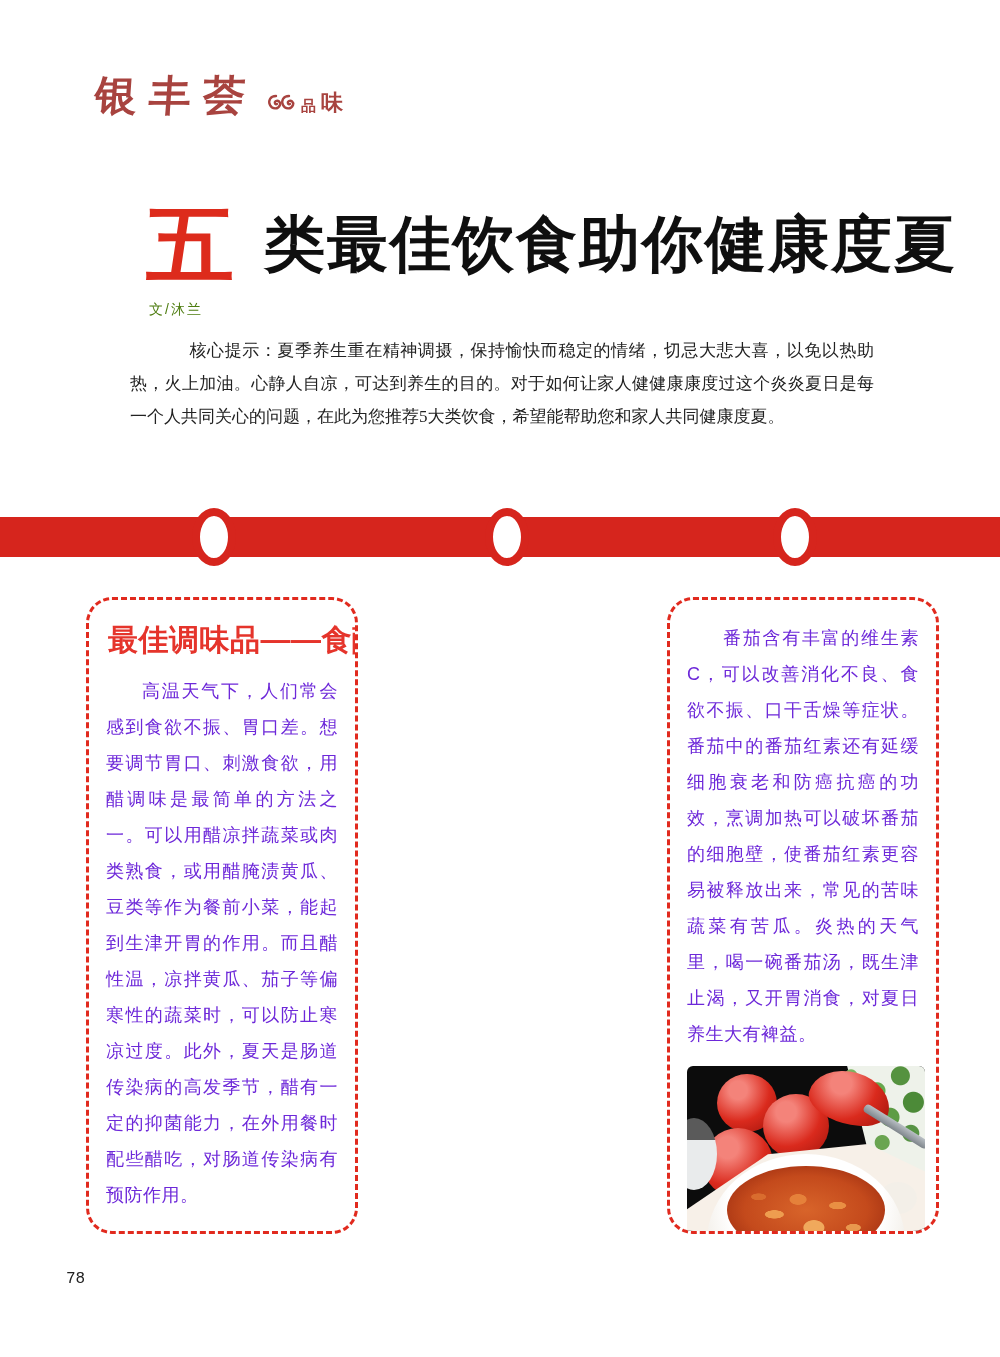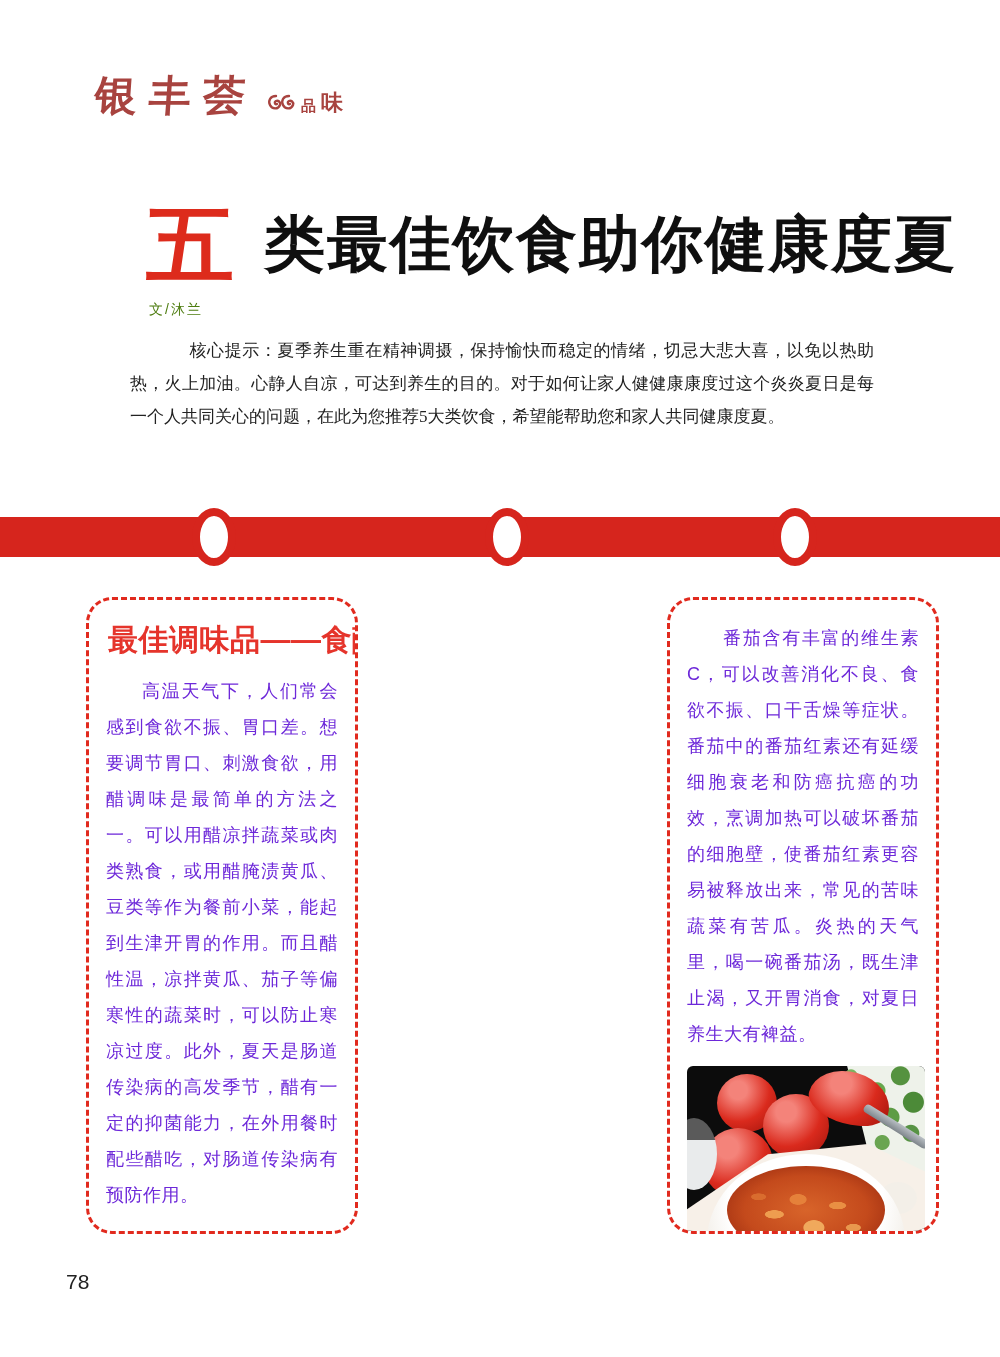--- a/index.html
+++ b/index.html
@@ -124,21 +124,21 @@
       radial-gradient(ellipse at 55% 70%, #f0a95c 0 10px, transparent 11px),
       radial-gradient(ellipse at 70% 45%, #e98f43 0 8px, transparent 9px),
       radial-gradient(ellipse at 45% 38%, #e5813a 0 8px, transparent 9px),
       radial-gradient(ellipse at 80% 70%, #e8984e 0 7px, transparent 8px),
       radial-gradient(ellipse at 20% 35%, #d96c2e 0 7px, transparent 8px),
       radial-gradient(ellipse at 50% 50%, #d8642a 0%, #c44a1c 55%, #9c2c10 88%, #832108 100%);
   }
   
   .page-num {
     position:absolute; left:66px; top:1270px;
-    font-family:Liberation Sans, sans-serif; font-size:21px; color:#222;
+    font-family:Liberation Mono, monospace; font-size:16px; color:#222;
   }
 </style>
 </head>
 <body>
 
 <div class="page">
 
   <div class="masthead">
     <div class="logo-text">银丰荟</div>
     <div class="tagline">

